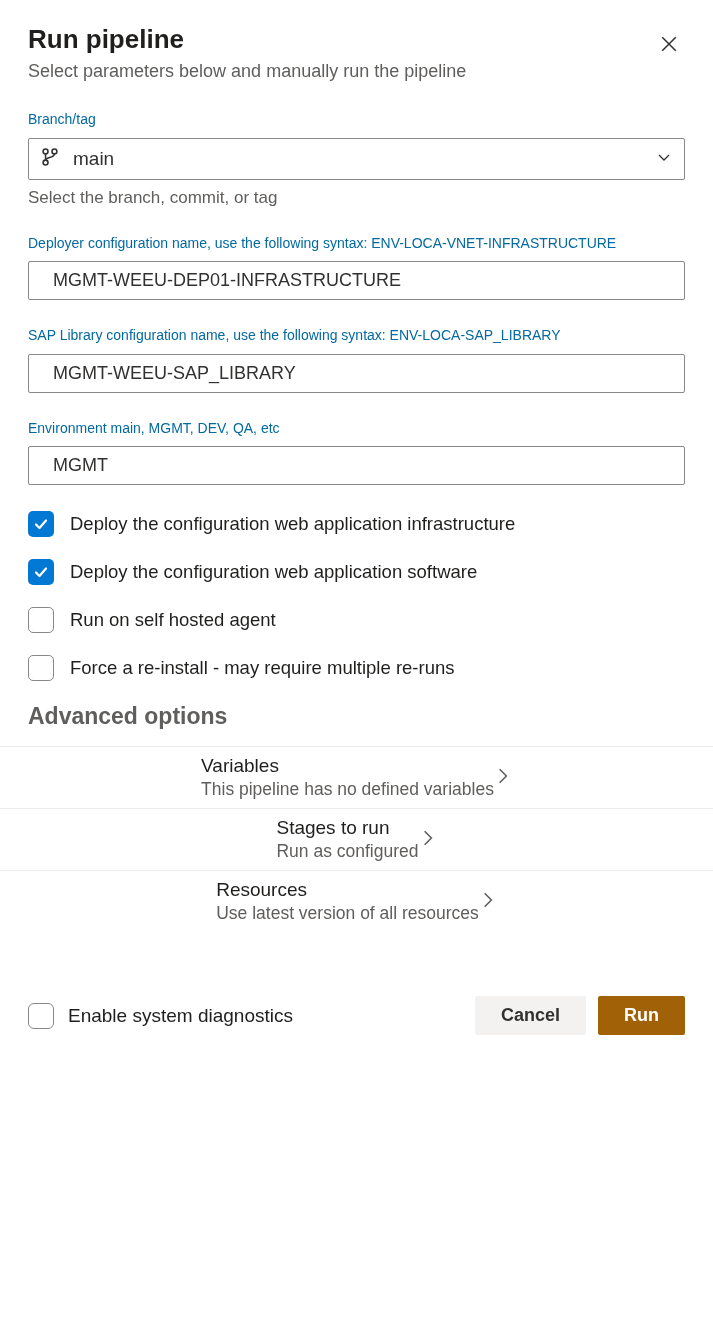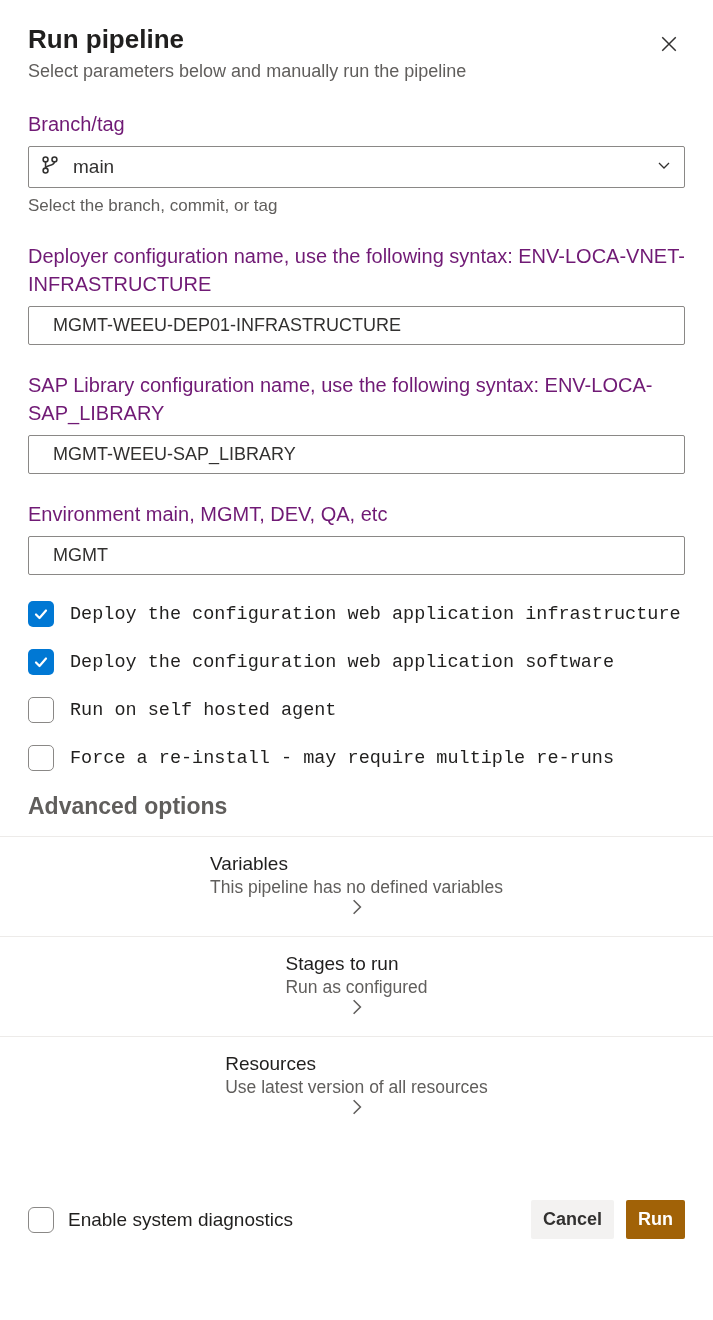--- a/index.html
+++ b/index.html
@@ -9,63 +9,63 @@
     background: #fff;
     color: #323130;
     width: 713px;
     padding: 24px 28px 28px 28px;
   }
   .header { display:flex; align-items:flex-start; justify-content:space-between; }
   .title { font-size: 26px; font-weight:600; color:#201f1e; margin:0 0 6px 0; }
   .subtitle { font-size: 18px; color:#605e5c; margin:0 0 28px 0; }
   .close-btn { width:32px; height:32px; display:flex; align-items:center;
                justify-content:center; cursor:pointer; color:#323130; margin-top:4px; }
-  .field-label { font-size:20px; color:#701a75; margin-bottom:8px; line-height:1.4; }
+  .field-label { font-size:14px; color:#0369a1; margin-bottom:8px; line-height:1.4; }
   .text-input { width:100%; border:1px solid #8a8886; border-radius:2px;
                 font-size:18px; padding:8px 24px; color:#323130;
                 font-family:inherit; background:#fff; }
   .hint { font-size:17px; color:#605e5c; margin-top:8px; }
   .section { margin-bottom:26px; }
   .dropdown { width:100%; border:1px solid #8a8886; border-radius:2px;
               display:flex; align-items:center; padding:8px 12px;
               cursor:pointer; }
   .dropdown .branch-icon { margin-right:14px; color:#323130; flex-shrink:0; }
   .dropdown .value { flex:1; font-size:19px; color:#323130; }
   .dropdown .chev { color:#323130; }
   .checkbox-row { display:flex; align-items:center; margin-bottom:22px; }
   .checkbox { width:26px; height:26px; border-radius:5px; margin-right:16px;
               display:flex; align-items:center; justify-content:center;
               flex-shrink:0; cursor:pointer; }
   .checkbox.checked { background:#0078d4; }
   .checkbox.unchecked { border:1.5px solid #8a8886; background:#fff; }
   .checkbox svg { stroke:#fff; }
-  .checkbox-label { font-size:18.5px; color:#201f1e; cursor:pointer;font-family:Liberation Mono, monospace; }
+  .checkbox-label { font-size:18.5px; color:#201f1e; cursor:pointer; }
 
   .adv-heading { font-size:23px; font-weight:600; color:#605e5c;
                  margin-top:8px; margin-bottom:24px; }
   .adv-row { display:flex; align-items:center; justify-content:center;
-             padding:16px 0; border-bottom:1px solid #edebe9; cursor:pointer;
-             margin:0 -28px; padding-left:28px; padding-right:28px;flex-direction:column; }
+             padding:8px 0; border-bottom:1px solid #edebe9; cursor:pointer;
+             margin:0 -28px; padding-left:28px; padding-right:28px; }
   .adv-row:first-of-type { border-top:1px solid #edebe9; }
   .adv-row:last-of-type { border-bottom:none; }
   .adv-row .text .primary { font-size:19px; color:#201f1e; }
   .adv-row .text .secondary { font-size:17.5px; color:#605e5c; margin-top:2px; }
   .adv-row .chev { color:#605e5c; }
 
   .adv-list-wrap { margin-top: -8px; }
 
   .footer { display:flex; align-items:center; justify-content:space-between;
             margin-top:64px; }
   .footer .left { display:flex; align-items:center; }
   .footer .left .checkbox { width:26px; height:26px; border-radius:6px;
                             border:1.5px solid #8a8886; margin-right:14px; }
   .footer .left .lbl { font-size:19px; color:#201f1e; }
   .footer .right { display:flex; gap:12px; }
   .btn { font-size:18px; font-family:inherit; border:none; border-radius:2px;
-         padding:9px 12px; cursor:pointer; font-weight:600; }
+         padding:9px 26px; cursor:pointer; font-weight:600; }
   .btn-secondary { background:#f3f2f1; color:#323130; }
   .btn-primary { background:#a16207; color:#fff; }
 </style>
 </head>
 <body>
 
 <div class="header">
   <div>
     <h1 class="title">Run pipeline</h1>
   </div>

